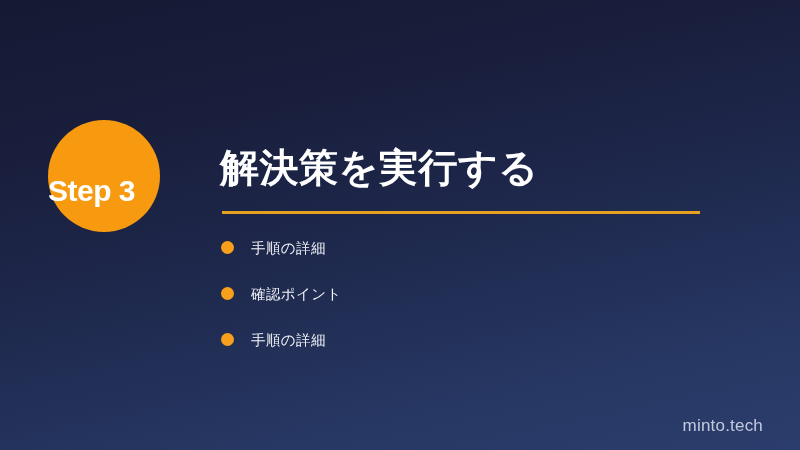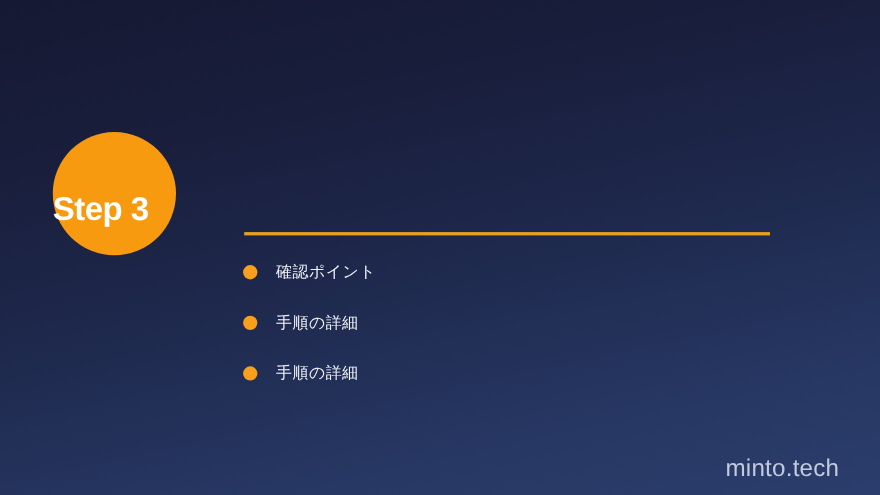--- a/index.html
+++ b/index.html
@@ -100,48 +100,49 @@
     letter-spacing: 0.4px;
     white-space: nowrap;
   }
 
   
   .footer {
     position: absolute;
     right: 37px;
     bottom: 14px;
     color: #c3cade;
-    font-size: 22px;
+    font-size: 17px;
     line-height: 20px;
     letter-spacing: 0.2px;
     white-space: nowrap;
   }
 </style>
 </head>
 <body>
 
 <div id="slide">
 
   <div class="step-circle"></div>
 
   <div class="step-label">Step 3</div>
 
+  <div class="title">解決策を実行する</div>
 
   <div class="divider"></div>
 
   <div class="bullets">
 
     <div class="bullet-row">
       <span class="bullet-dot"></span>
-      <span class="bullet-text">確認ポイント</span>
+      <span class="bullet-text">手順の詳細</span>
     </div>
 
     <div class="bullet-row">
       <span class="bullet-dot"></span>
-      <span class="bullet-text">手順の詳細</span>
+      <span class="bullet-text">確認ポイント</span>
     </div>
 
     <div class="bullet-row">
       <span class="bullet-dot"></span>
       <span class="bullet-text">手順の詳細</span>
     </div>
 
   </div>
 
   <div class="footer">minto.tech</div>

